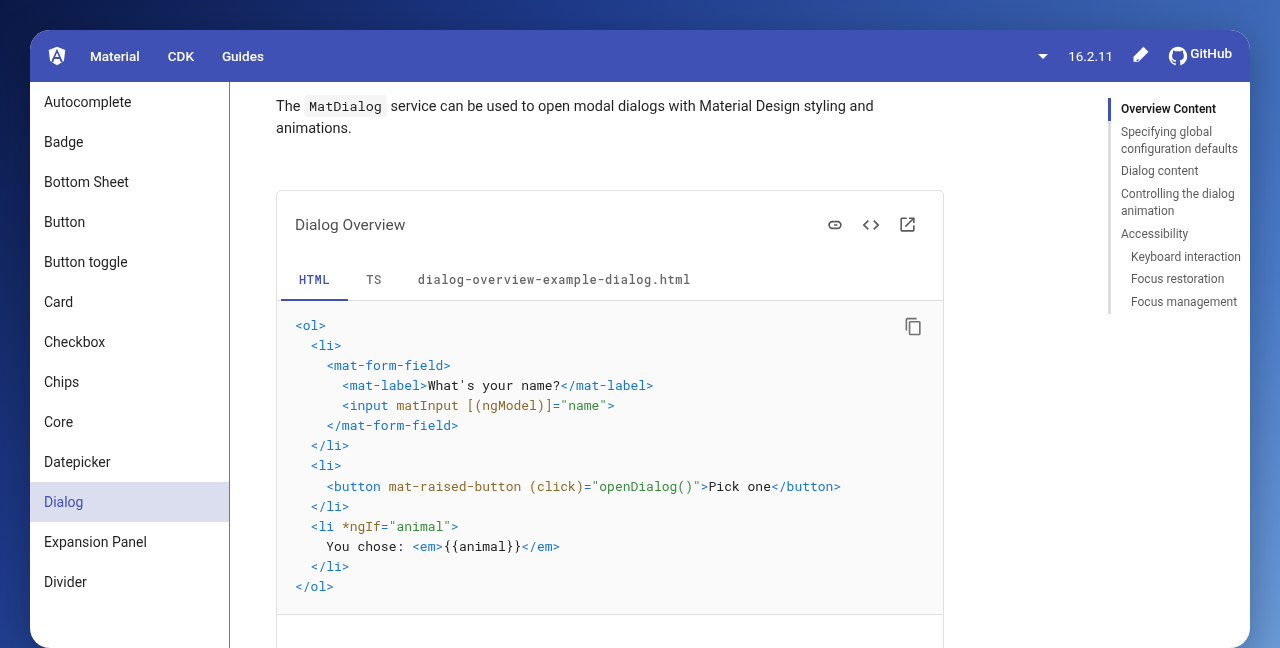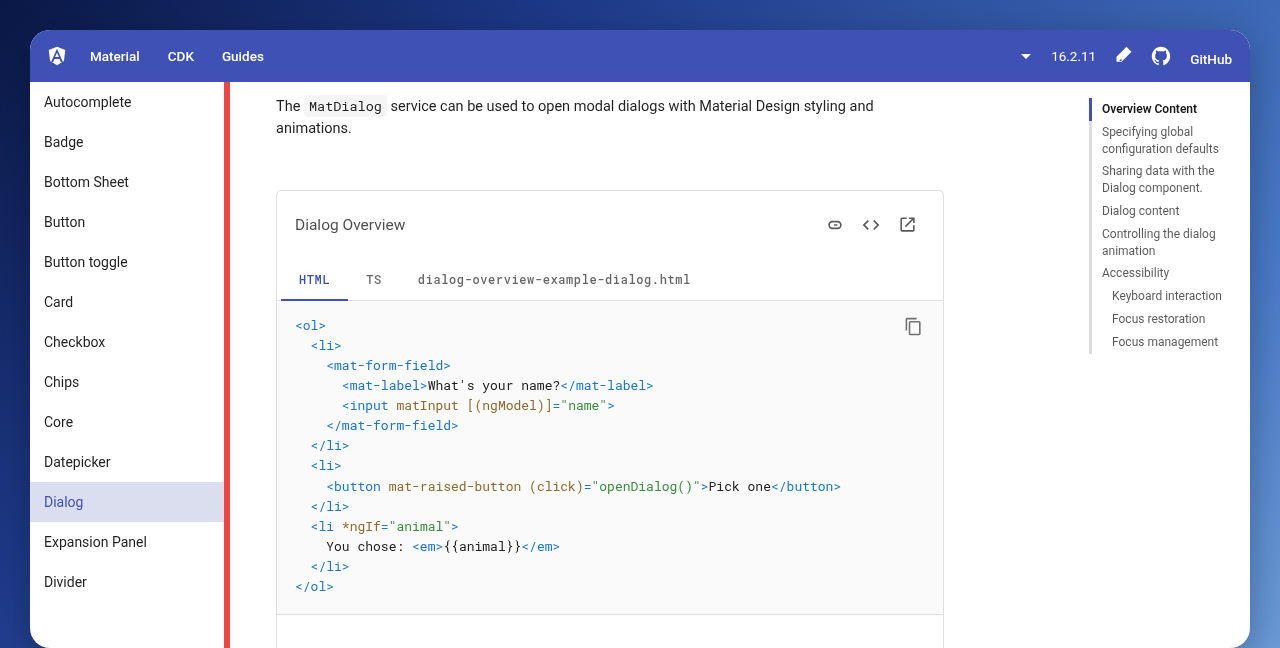--- a/index.html
+++ b/index.html
@@ -31,26 +31,26 @@
   flex-shrink: 0;
 }
 .topbar .logo {
   width: 22px; height: 22px;
   margin: 0 8px 0 6px;
 }
 .topbar a { color: #fff; padding: 8px 14px; border-radius: 4px; cursor: pointer; font-weight: 500; }
 .topbar a.active { background: #2e3c8a; }
 .topbar .spacer { flex: 1; }
 .topbar .ver { display:flex; align-items:center; gap:20px; padding:6px 10px; cursor:pointer;}
-.topbar .gh { display:flex; align-items:flex-end; gap:18px; padding:6px 8px; cursor:pointer; font-weight:500;}
+.topbar .gh { display:flex; align-items:flex-start; gap:1px; padding:6px 8px; cursor:pointer; font-weight:500;}
 .topbar svg { display:block; }
 .body { display:flex; flex:1; min-height:0; }
 .sidebar {
   width: 200px;
-  border-right: 6px solid #ef4444;
+  border-right: 1px solid #ef4444;
   overflow-y: auto;
   flex-shrink:0;
   position:relative;
 }
 .sidebar::-webkit-scrollbar{width:6px}
 .sidebar::-webkit-scrollbar-thumb{background:#c8c8c8;border-radius:3px}
 .sidebar .item {
   padding: 12px 14px;
   font-size: 14px;
   color: rgba(0,0,0,0.87);
@@ -127,21 +127,21 @@
   background: #f3f3f3;
   border-radius: 4px 4px 0 0;
   border-bottom: 1px solid rgba(0,0,0,0.4);
   padding: 4px 12px 6px 12px;
   width: 180px;
   margin-left: 10px;
 }
 .mat-field .fl { font-size:11px; color: rgba(0,0,0,0.6); }
 .toc {
   position:absolute;
-  top: 16px; right: 23px;
+  top: 16px; right: 4px;
   width: 172px;
   font-size: 12px;
   padding-left: 34px;
 }
 .toc .tline {
   padding: 3px 0 3px 10px;
   border-left: 3px solid #ddd;
   color: rgba(0,0,0,0.65);
   cursor:pointer;
   line-height:1.4;
@@ -259,21 +259,20 @@
               <div class="fl">What's your name?</div>
               
             </span>
           </div>
         </div>
       </div>
 
       <div class="toc" id="toc">
           <div class="tline active">Overview Content</div>
           <div class="tline">Specifying global configuration defaults</div>
-          <div class="tline">Sharing data with the Dialog component.</div>
           <div class="tline">Dialog content</div>
           <div class="tline">Controlling the dialog animation</div>
           <div class="tline">Accessibility</div>
           <div class="tline sub">Keyboard interaction</div>
           <div class="tline sub">Focus restoration</div>
           <div class="tline sub">Focus management</div>
         </div>
     </div>
   </div>
 </div>

